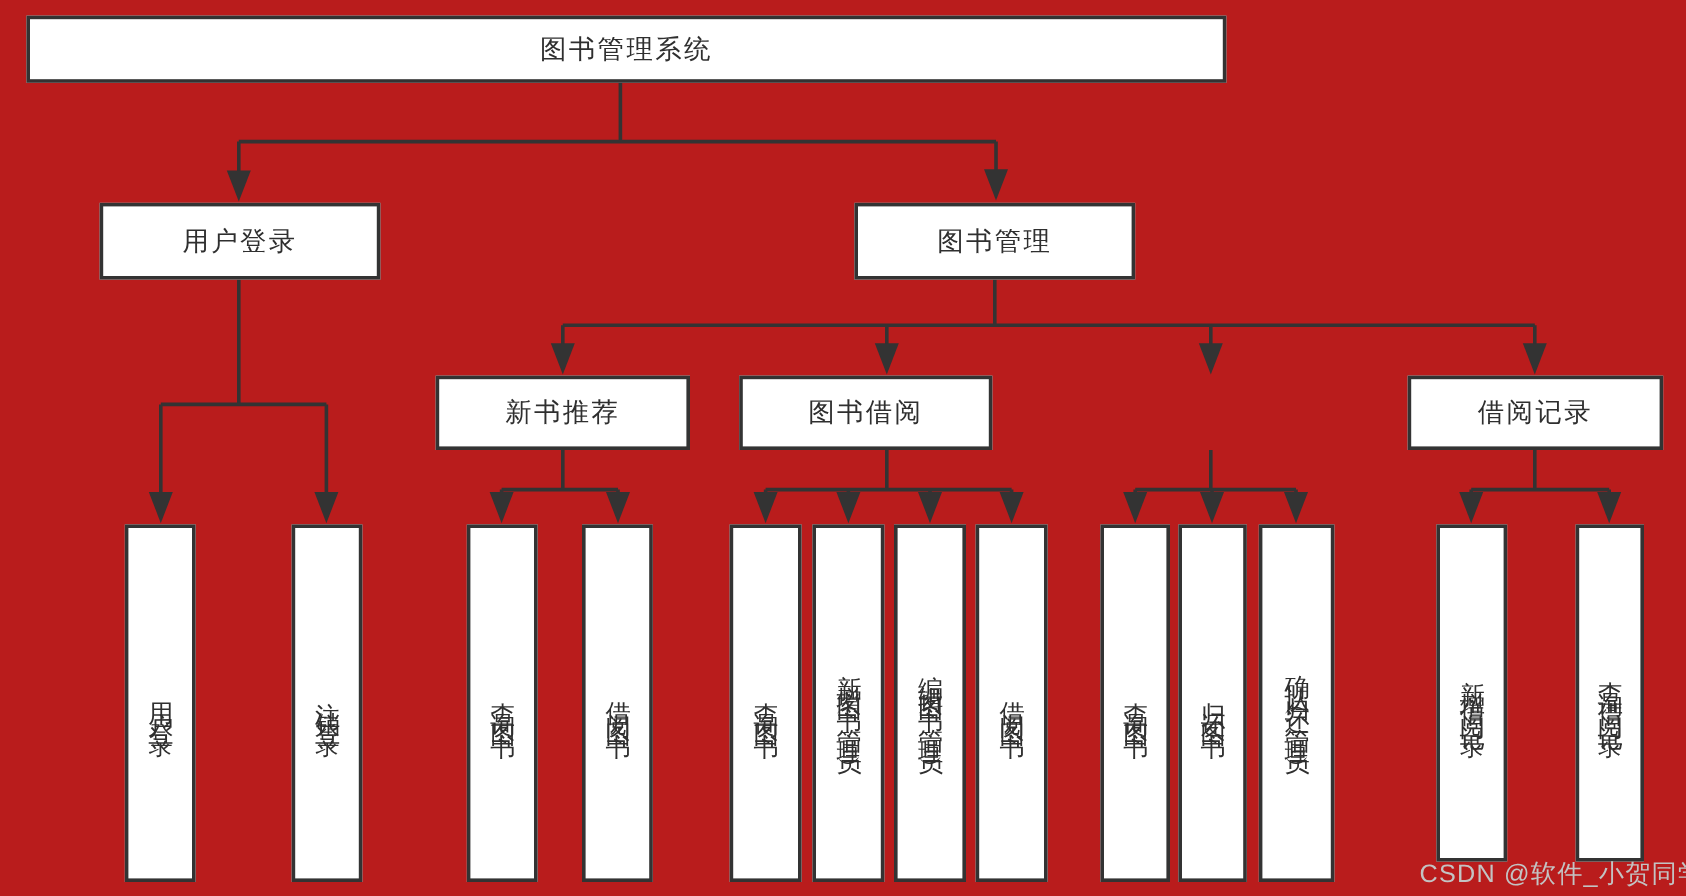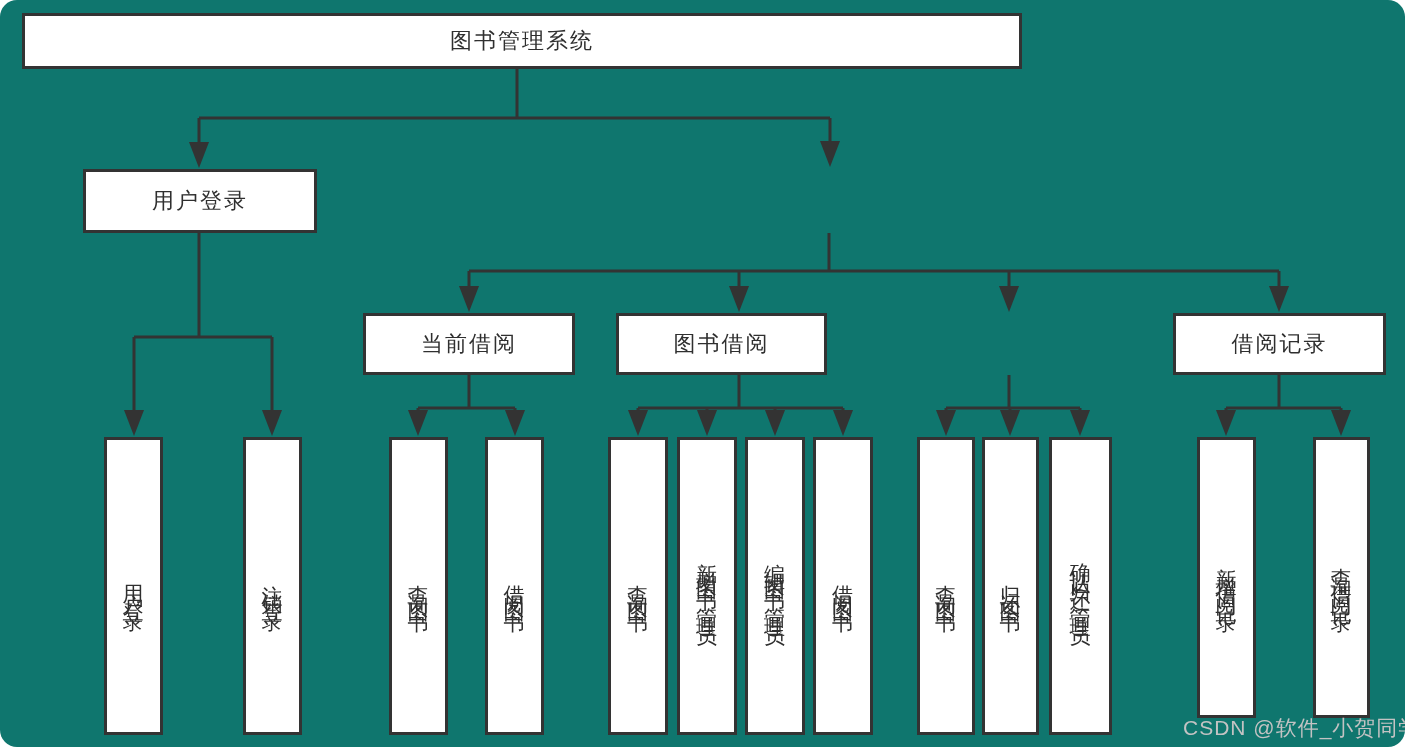--- a/index.html
+++ b/index.html
@@ -4,24 +4,23 @@
 <style>
   html, body {
     margin: 0;
     padding: 0;
     background: #ffffff;
   }
   .canvas {
     position: relative;
     width: 1405px;
     height: 747px;
-    background: #0f766e;
+    background: #b91c1c;
     font-family: "Liberation Sans", "DejaVu Sans", sans-serif;
     overflow: hidden;
-    border-radius: 17px;
   }
   .connectors {
     position: absolute;
     left: 0;
     top: 0;
   }
   .box {
     position: absolute;
     box-sizing: border-box;
     border: 3px solid #333333;
@@ -95,22 +94,23 @@
       <polygon points="1000,410 1020,410 1010,436"></polygon>
       <polygon points="1070,410 1090,410 1080,436"></polygon>
       <polygon points="1216,410 1236,410 1226,436"></polygon>
       <polygon points="1331,410 1351,410 1341,436"></polygon>
     </g>
   </svg>
 
   <div class="box h" style="left:22px; top:13px; width:1000px; height:56px;">图书管理系统</div>
 
   <div class="box h" style="left:83px; top:169px; width:234px; height:64px;">用户登录</div>
+  <div class="box h" style="left:712px; top:169px; width:234px; height:64px;">图书管理</div>
 
-  <div class="box h" style="left:363px; top:313px; width:212px; height:62px;">当前借阅</div>
+  <div class="box h" style="left:363px; top:313px; width:212px; height:62px;">新书推荐</div>
   <div class="box h" style="left:616px; top:313px; width:211px; height:62px;">图书借阅</div>
   <div class="box h" style="left:1173px; top:313px; width:213px; height:62px;">借阅记录</div>
 
   <div class="box v" style="left:104px; top:437px; width:59px; height:298px;">用户登录</div>
   <div class="box v" style="left:243px; top:437px; width:59px; height:298px;">注销登录</div>
 
   <div class="box v" style="left:389px; top:437px; width:59px; height:298px;">查询图书</div>
   <div class="box v" style="left:485px; top:437px; width:59px; height:298px;">借阅图书</div>
 
   <div class="box v" style="left:608px; top:437px; width:60px; height:298px;">查询图书</div>

